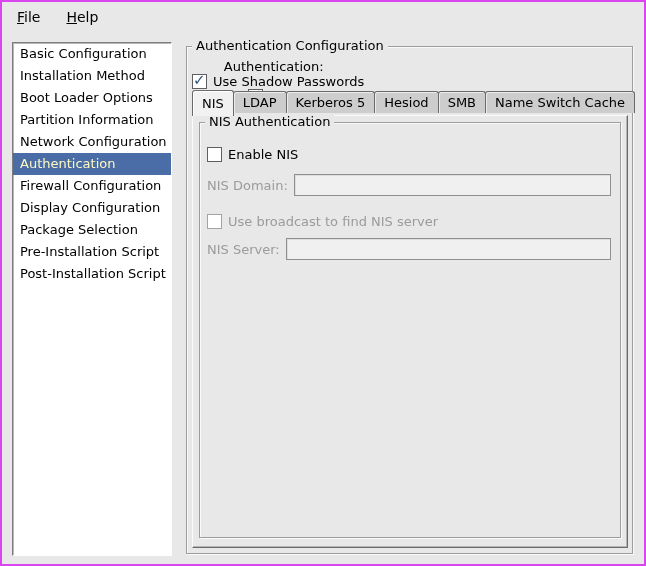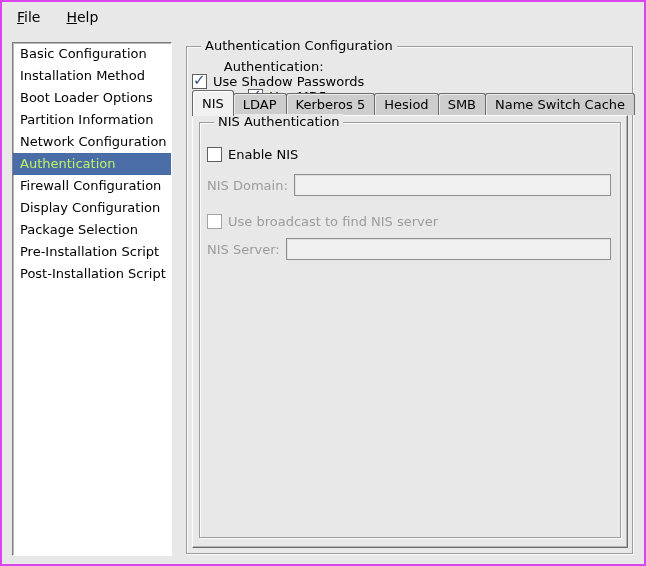--- a/index.html
+++ b/index.html
@@ -10,40 +10,40 @@
   
   .menubar { position: absolute; left: 0; top: 0; right: 0; height: 29px; display: flex; align-items: center; padding-left: 11px; gap: 18px; background: #e8e8e8; }
   .menu-item { padding: 3px 4px; font-size: 14px; cursor: default; }
   .menu-item::first-letter { text-decoration: underline; }
 
   
   .sidebar { position: absolute; left: 10px; top: 40px; width: 160px; height: 514px; background: #fff;
              border: 1px solid #7d7d7d; border-bottom-color: #fdfdfd; border-right-color: #fdfdfd;
              box-shadow: inset 1px 1px 0 #b8b8b8; overflow: hidden; }
   .side-item { height: 22px; line-height: 22px; padding-left: 7px; white-space: nowrap; }
-  .side-item.selected { background: #4a6da7; color: #bef264; }
+  .side-item.selected { background: #4a6da7; color: #fef9c3; }
 
   
   .gframe { position: absolute; border: 1px solid #9d9d9d; box-shadow: 1px 1px 0 #fafafa, inset 1px 1px 0 #fafafa; }
-  .gframe > .gtitle { position: absolute; top: -9px; left: 14px; background: #e8e8e8; padding: 0 4px; line-height: 16px; white-space: nowrap; }
+  .gframe > .gtitle { position: absolute; top: -9px; left: 5px; background: #e8e8e8; padding: 0 4px; line-height: 16px; white-space: nowrap; }
 
   .main-frame { left: 184px; top: 44px; width: 447px; height: 508px; }
 
   
   .auth-row { position: absolute; left: 5px; top: 12px; height: 20px; display: flex; align-items: center; flex-direction: column; }
   .auth-row .lead { margin-right: 9px; }
   .cb-group { display: flex; align-items: center; gap: 6px; }
   .cb-group + .cb-group { margin-left: 19px; }
   .cb { width: 15px; height: 15px; background: #fff; border: 1px solid #5f5f5f; position: relative; flex: none; }
   .cb .check { display: none; position: absolute; top: -4px; left: 0; color: #31517f; font-size: 15px; font-weight: bold; line-height: 18px; }
   .cb.checked .check { display: block; }
   .cb.disabled { border-color: #a3a3a3; }
 
   
-  .tabs { position: absolute; left: 5px; top: 42px; height: 26px; display: flex; align-items: flex-end; }
+  .tabs { position: absolute; left: 5px; top: 42px; height: 26px; display: flex; align-items: center; }
   .tab { height: 22px; line-height: 21px; padding: 0 9px; background: #cdcdcd; border: 1px solid #6a6a6a; border-bottom: none;
          border-radius: 3px 3px 0 0; box-shadow: inset 1px 1px 0 #ececec; margin-right: -1px; white-space: nowrap; cursor: default; }
   .tab.active { height: 26px; line-height: 25px; background: #f1f1f1; box-shadow: inset 1px 1px 0 #ffffff; position: relative; z-index: 2; margin-bottom: -1px; }
 
   
   .notebook { position: absolute; left: 5px; top: 68px; width: 436px; height: 433px; background: #e8e8e8;
               border: 1px solid; border-color: #fbfbfb #6a6a6a #6a6a6a #fbfbfb; box-shadow: inset -1px -1px 0 #b5b5b5; }
   .nis-frame { left: 6px; top: 6px; right: 6px; bottom: 9px; }
 
   .nis-row { position: absolute; left: 7px; right: 9px; height: 22px; display: flex; align-items: center; gap: 6px; }

